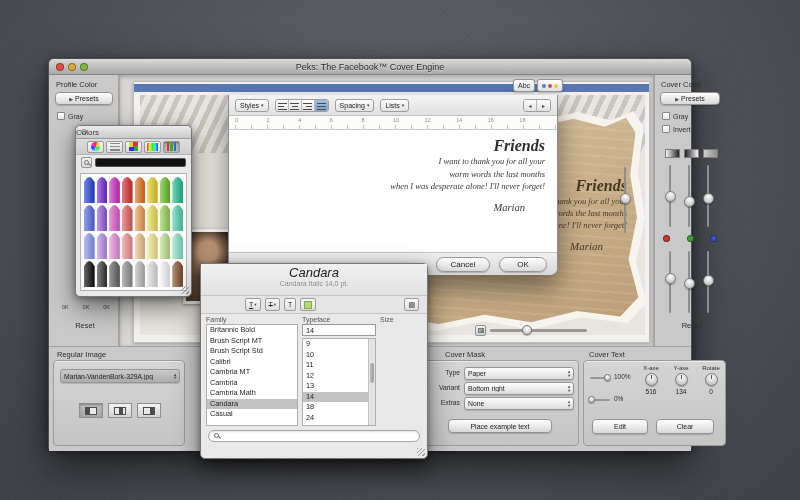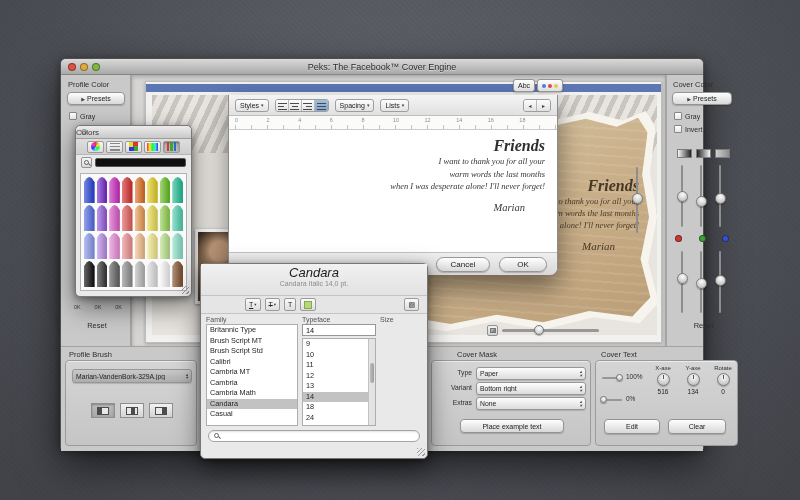--- a/index.html
+++ b/index.html
@@ -5,21 +5,21 @@
   *{margin:0;padding:0;box-sizing:border-box;font-family:"Liberation Sans",sans-serif;}
   html,body{background:#2e2f33;}
   .stage{position:relative;width:800px;height:500px;overflow:hidden;
     background:
       radial-gradient(ellipse at 50% 30%, rgba(255,255,255,.05), rgba(0,0,0,.28) 95%),
       repeating-linear-gradient(45deg, rgba(255,255,255,.02) 0 2px, transparent 2px 4px),
       #585b63;}
   .abs{position:absolute;}
 
   
-  .main-window{left:60px;top:58px;width:644px;height:392px;background:#c9c9c9;
+  .main-window{left:48px;top:58px;width:644px;height:392px;background:#c9c9c9;
     border:1px solid #4f4f4f;border-radius:6px 6px 3px 3px;
     box-shadow:0 16px 42px rgba(0,0,0,.6), 0 2px 8px rgba(0,0,0,.4);z-index:1;}
   .titlebar{left:0;top:0;right:0;height:16px;border-radius:5px 5px 0 0;
     background:linear-gradient(#d9d9d9,#a9a9a9);border-bottom:1px solid #858585;}
   .lights{left:7px;top:4px;display:flex;gap:4px;}
   .light{width:8px;height:8px;border-radius:50%;border:1px solid rgba(0,0,0,.35);}
   .wtitle{left:0;right:0;top:3px;text-align:center;font-size:9px;color:#2b2b2b;
     text-shadow:0 1px 0 rgba(255,255,255,.45);}
 
   .side-label{font-size:7.5px;font-weight:normal;color:#2d2d2d;}
@@ -296,21 +296,21 @@
         </div>
       <div class="abs vslider" style="left:46px;top:176px;height:62px;">
           <span class="vtrack"></span>
           <span class="vthumb" style="top:24px;"></span>
         </div>
       <div class="abs" style="left:0;top:246px;width:73px;text-align:center;font-size:7.5px;color:#2d2d2d;">Reset</div>
     </div>
 
     <div class="abs band">
 
-      <div class="abs side-label" style="left:8px;top:3px;">Profile Brush</div>
+      <div class="abs side-label" style="left:8px;top:3px;">Regular Image</div>
       <div class="abs group-box" style="left:4px;top:13px;width:132px;height:86px;">
         <div class="abs popup" style="left:6px;top:8px;width:120px;height:14px;background:linear-gradient(#c9c9c9,#adadad);">
           <span class="lbl">Marian-VandenBork-329A.jpg</span>
           <span class="arrows">
               <i>▴</i>
               <i>▾</i>
             </span>
         </div>
         <div class="abs" style="left:0;top:42px;width:132px;display:flex;gap:5px;justify-content:center;">
           <span class="seg3 sel">
@@ -561,21 +561,21 @@
       <span style="flex:1;"></span>
       <span class="f-btn">▨</span>
     </div>
     <div class="f-headers">
       <span>Family</span>
       <span>Typeface</span>
       <span>Size</span>
     </div>
     <div class="f-lists">
       <div class="list-col">
-          <div class="row">Britannic Type</div>
+          <div class="row">Britannic Bold</div>
           <div class="row">Brush Script MT</div>
           <div class="row">Brush Script Std</div>
           <div class="row">Calibri</div>
           <div class="row">Cambria MT</div>
           <div class="row">Cambria</div>
           <div class="row">Cambria Math</div>
           <div class="row selected">Candara</div>
           <div class="row">Casual</div>
         </div>
       <div class="size-wrap">

